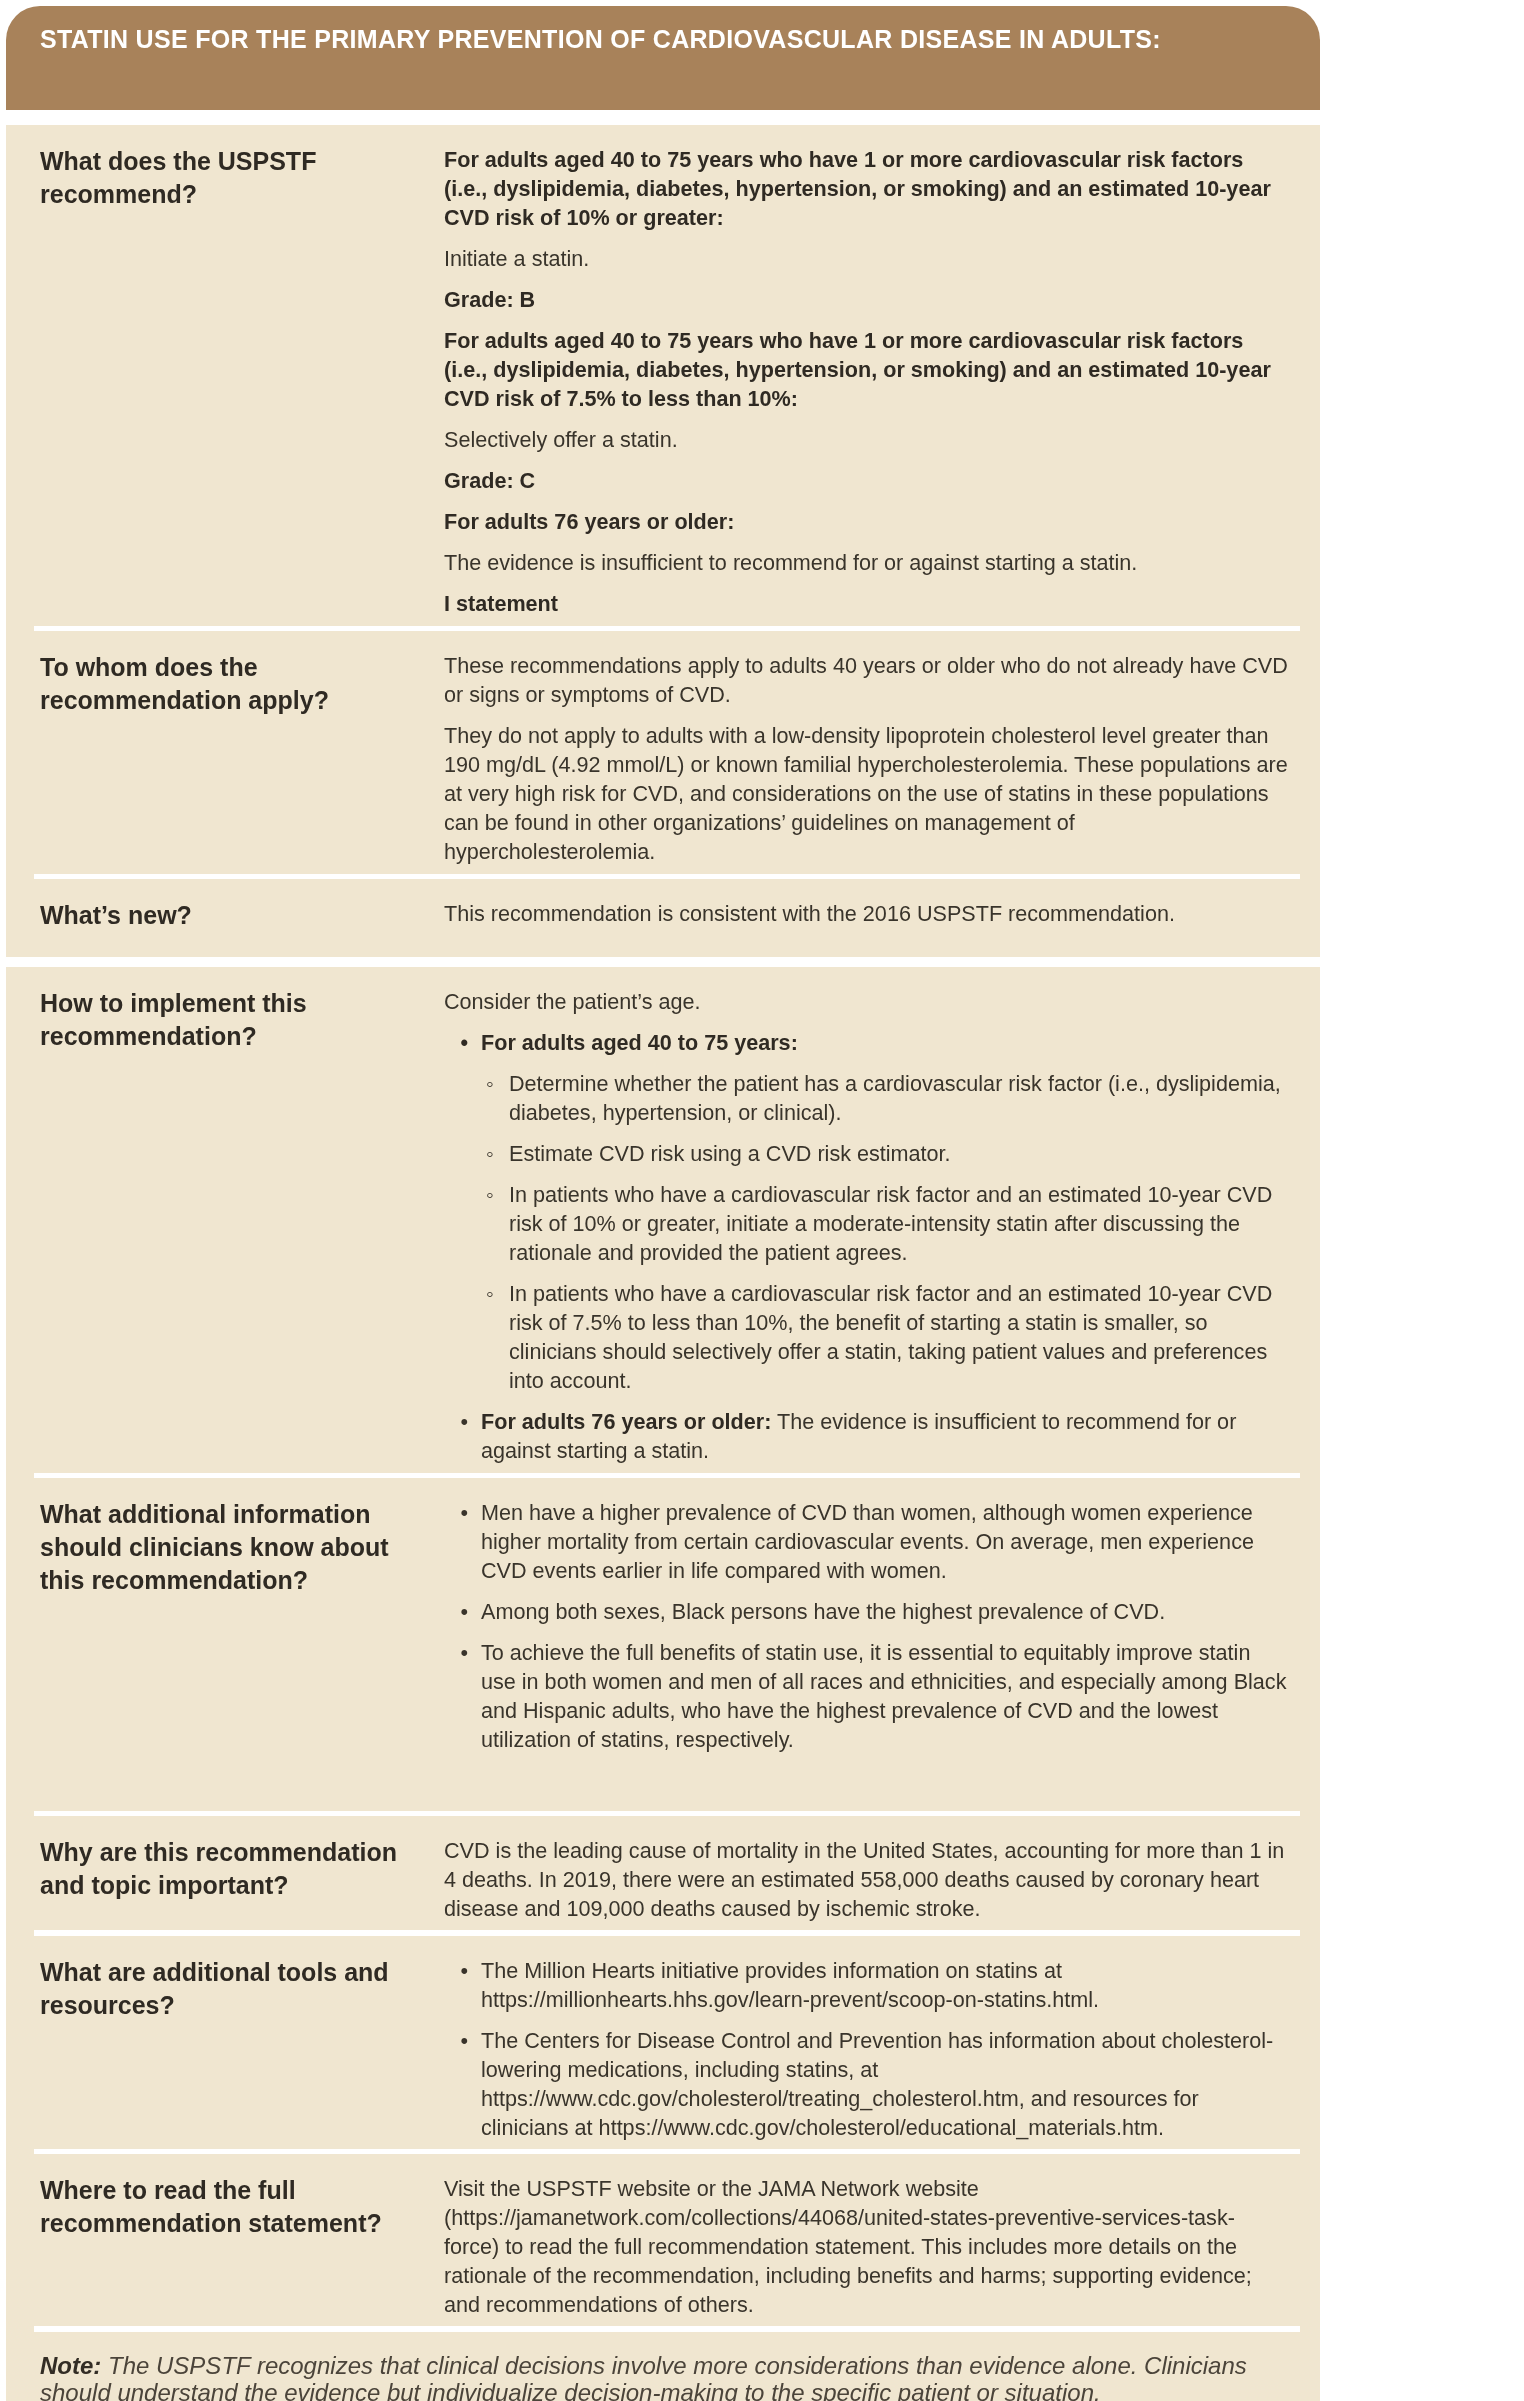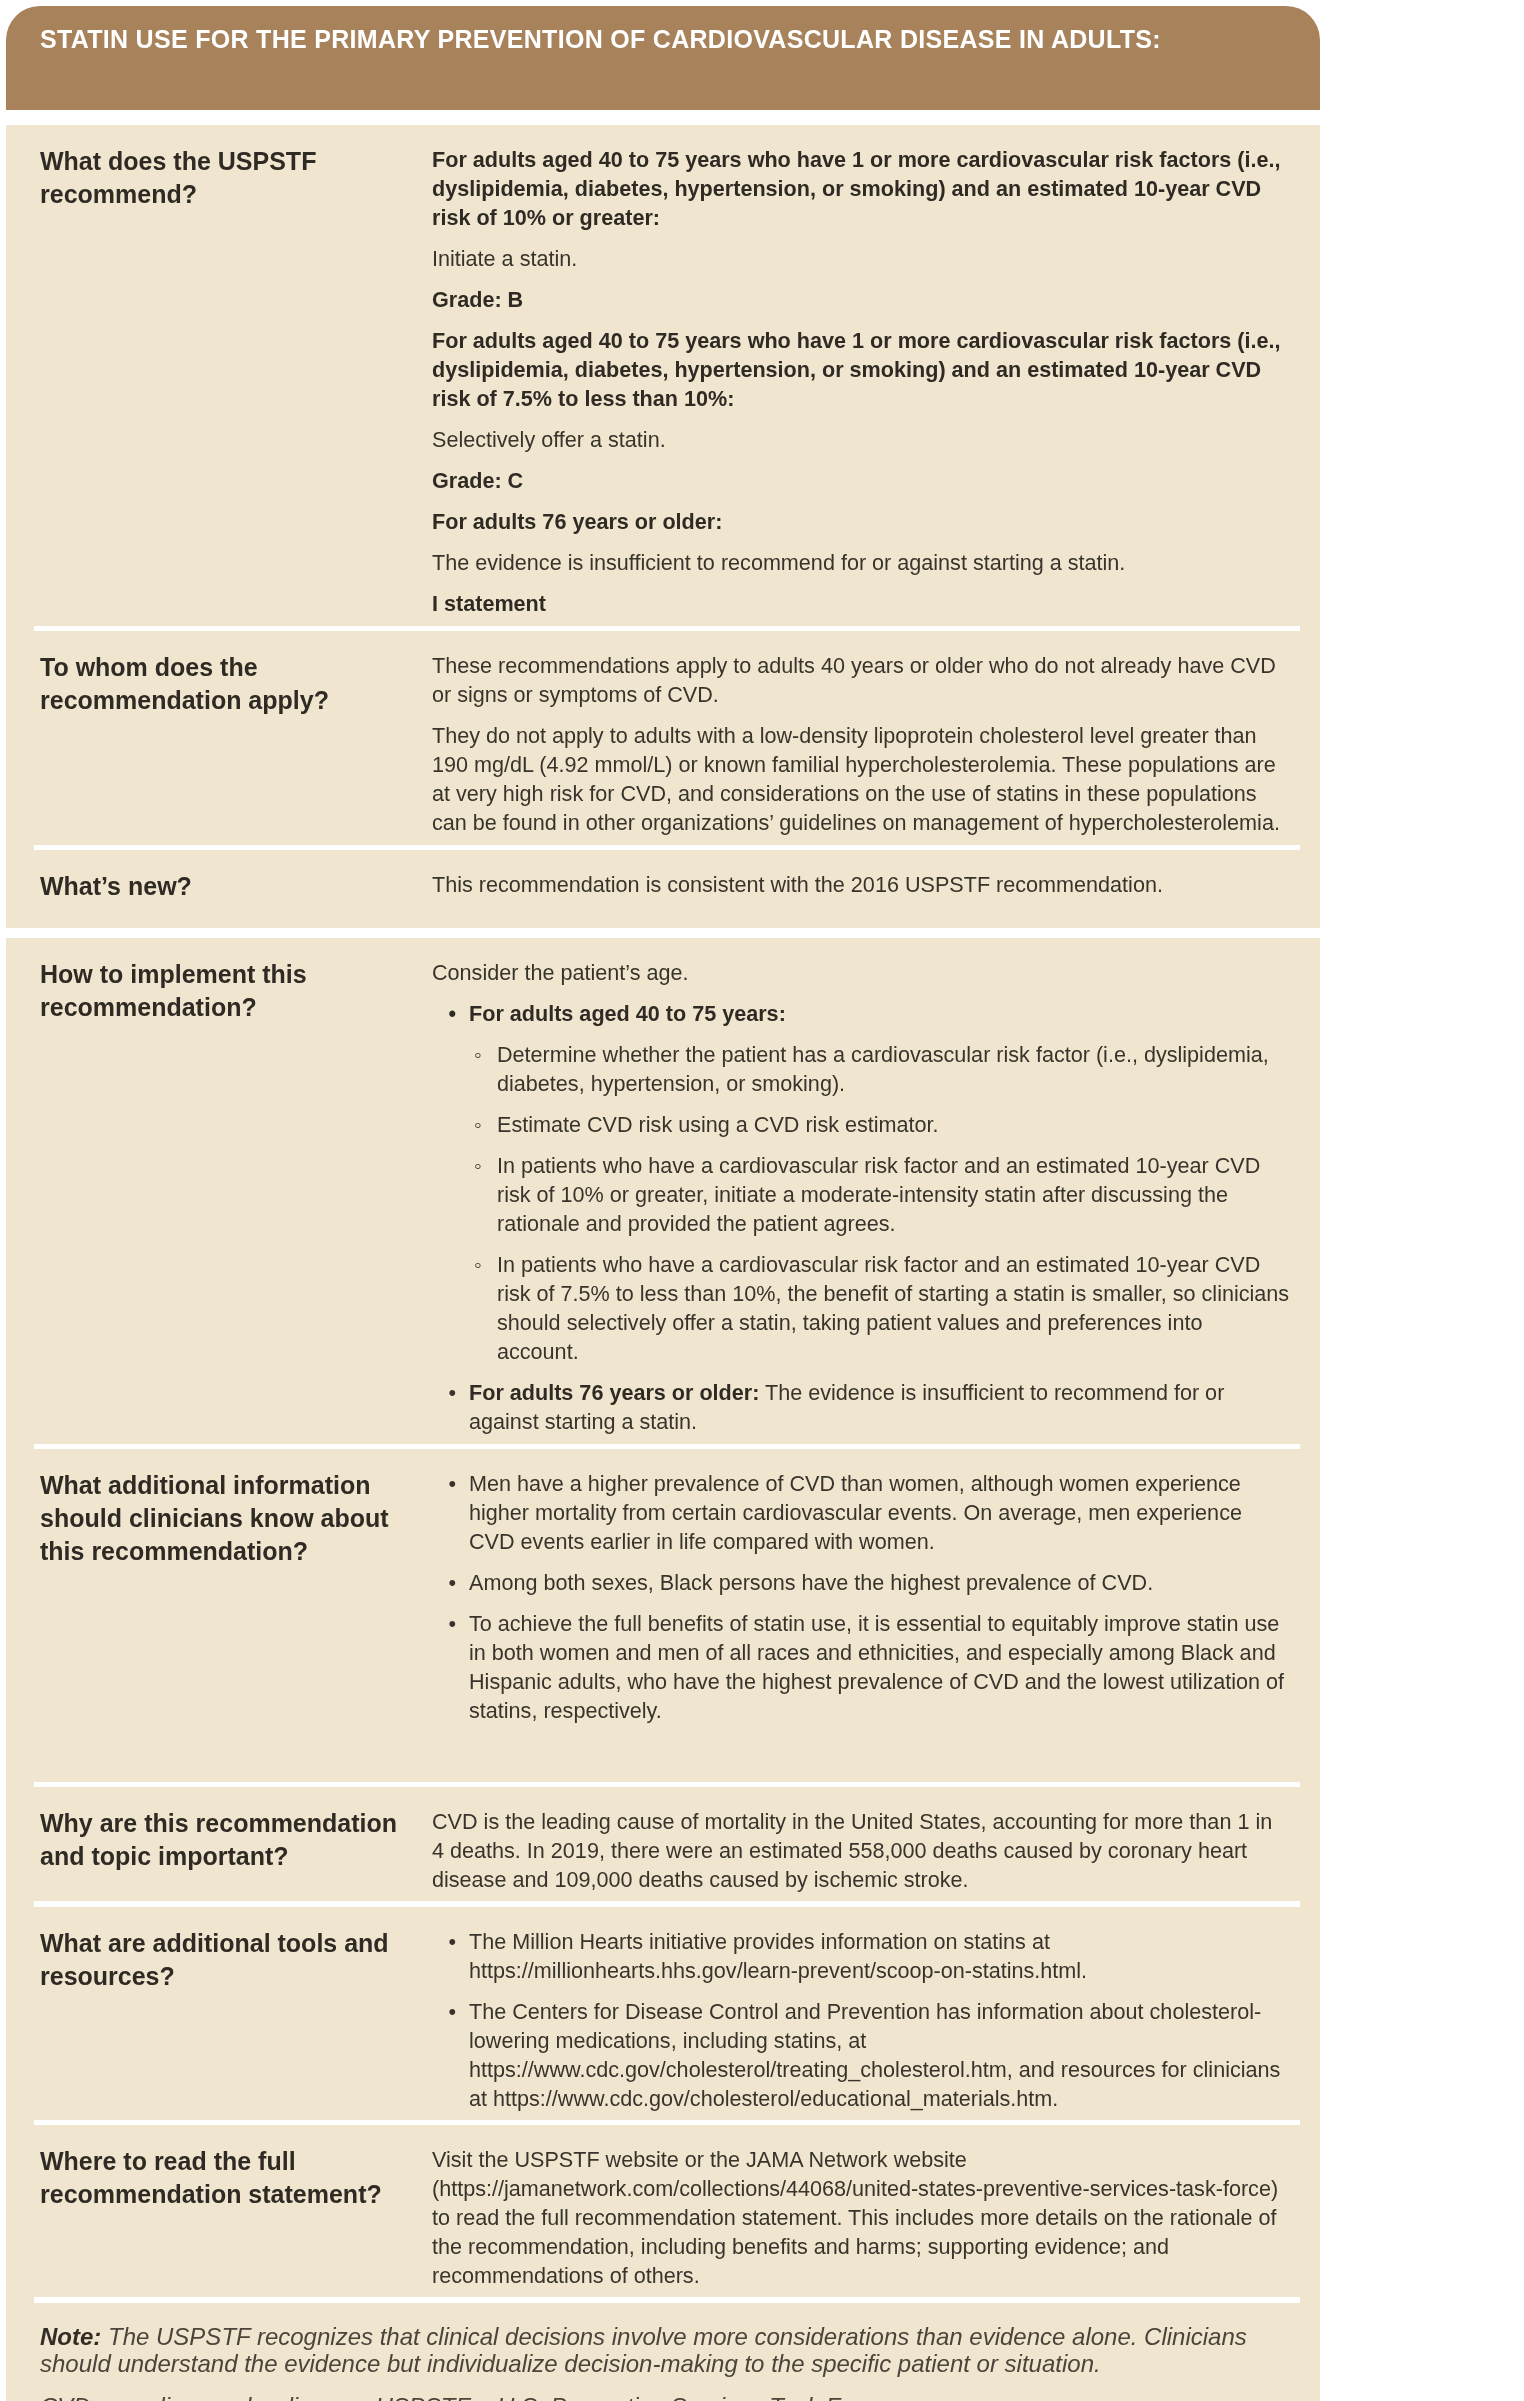--- a/index.html
+++ b/index.html
@@ -25,21 +25,21 @@
   
   .card { background:#f0e6d0; }
   .card-bottom { border-radius:0 0 34px 34px; }
 
   
   .row { display:flex; padding:20px 30px 7.4px 34px; }
   .q {
     flex:0 0 392px; padding-right:30px;
     font-size:25px; font-weight:bold; line-height:33px; color:#2f2a23;
   }
-  .a { flex:1; font-size:21.6px; line-height:29px; color:#39342b; overflow-wrap:anywhere; }
+  .a { flex:1; font-size:21.6px; line-height:29px; color:#39342b; overflow-wrap:anywhere;margin-left:12px; }
   .a p { margin:0 0 12px 0; }
   .a p:last-child { margin-bottom:0; }
   .bold { font-weight:bold; color:#2f2a23; }
 
   
   .b1 { position:relative; padding-left:37px; }
   .b1::before { content:"\2022"; position:absolute; left:16.4px; }
   .b1.bold-bullet::before { font-weight:bold; }
   .b2 { position:relative; padding-left:65px; }
   .b2::before { content:"\25E6"; position:absolute; left:42px; }
@@ -116,21 +116,21 @@
 
   <div class="gap-xs"></div>
 
   <div class="card card-bottom">
 
     <div class="row r4">
       <div class="q">How to implement this recommendation?</div>
       <div class="a">
         <p>Consider the patient’s age.</p>
         <p class="b1 bold bold-bullet">For adults aged 40 to 75 years:</p>
-        <p class="b2">Determine whether the patient has a cardiovascular risk factor (i.e., dyslipidemia, diabetes, hypertension, or smoking).</p>
+        <p class="b2">Determine whether the patient has a cardiovascular risk factor (i.e., dyslipidemia, diabetes, hypertension, or clinical).</p>
         <p class="b2">Estimate CVD risk using a CVD risk estimator.</p>
         <p class="b2">In patients who have a cardiovascular risk factor and an estimated 10-year CVD risk of 10% or greater, initiate a moderate-intensity statin after discussing the rationale and provided the patient agrees.</p>
         <p class="b2">In patients who have a cardiovascular risk factor and an estimated 10-year CVD risk of 7.5% to less than 10%, the benefit of starting a statin is smaller, so clinicians should selectively offer a statin, taking patient values and preferences into account.</p>
         <p class="b1"><span class="bold">For adults 76 years or older:</span><span> The evidence is insufficient to recommend for or against starting a statin.</span></p>
       </div>
     </div>
 
     <div class="divider"></div>
 
     <div class="row r5">

